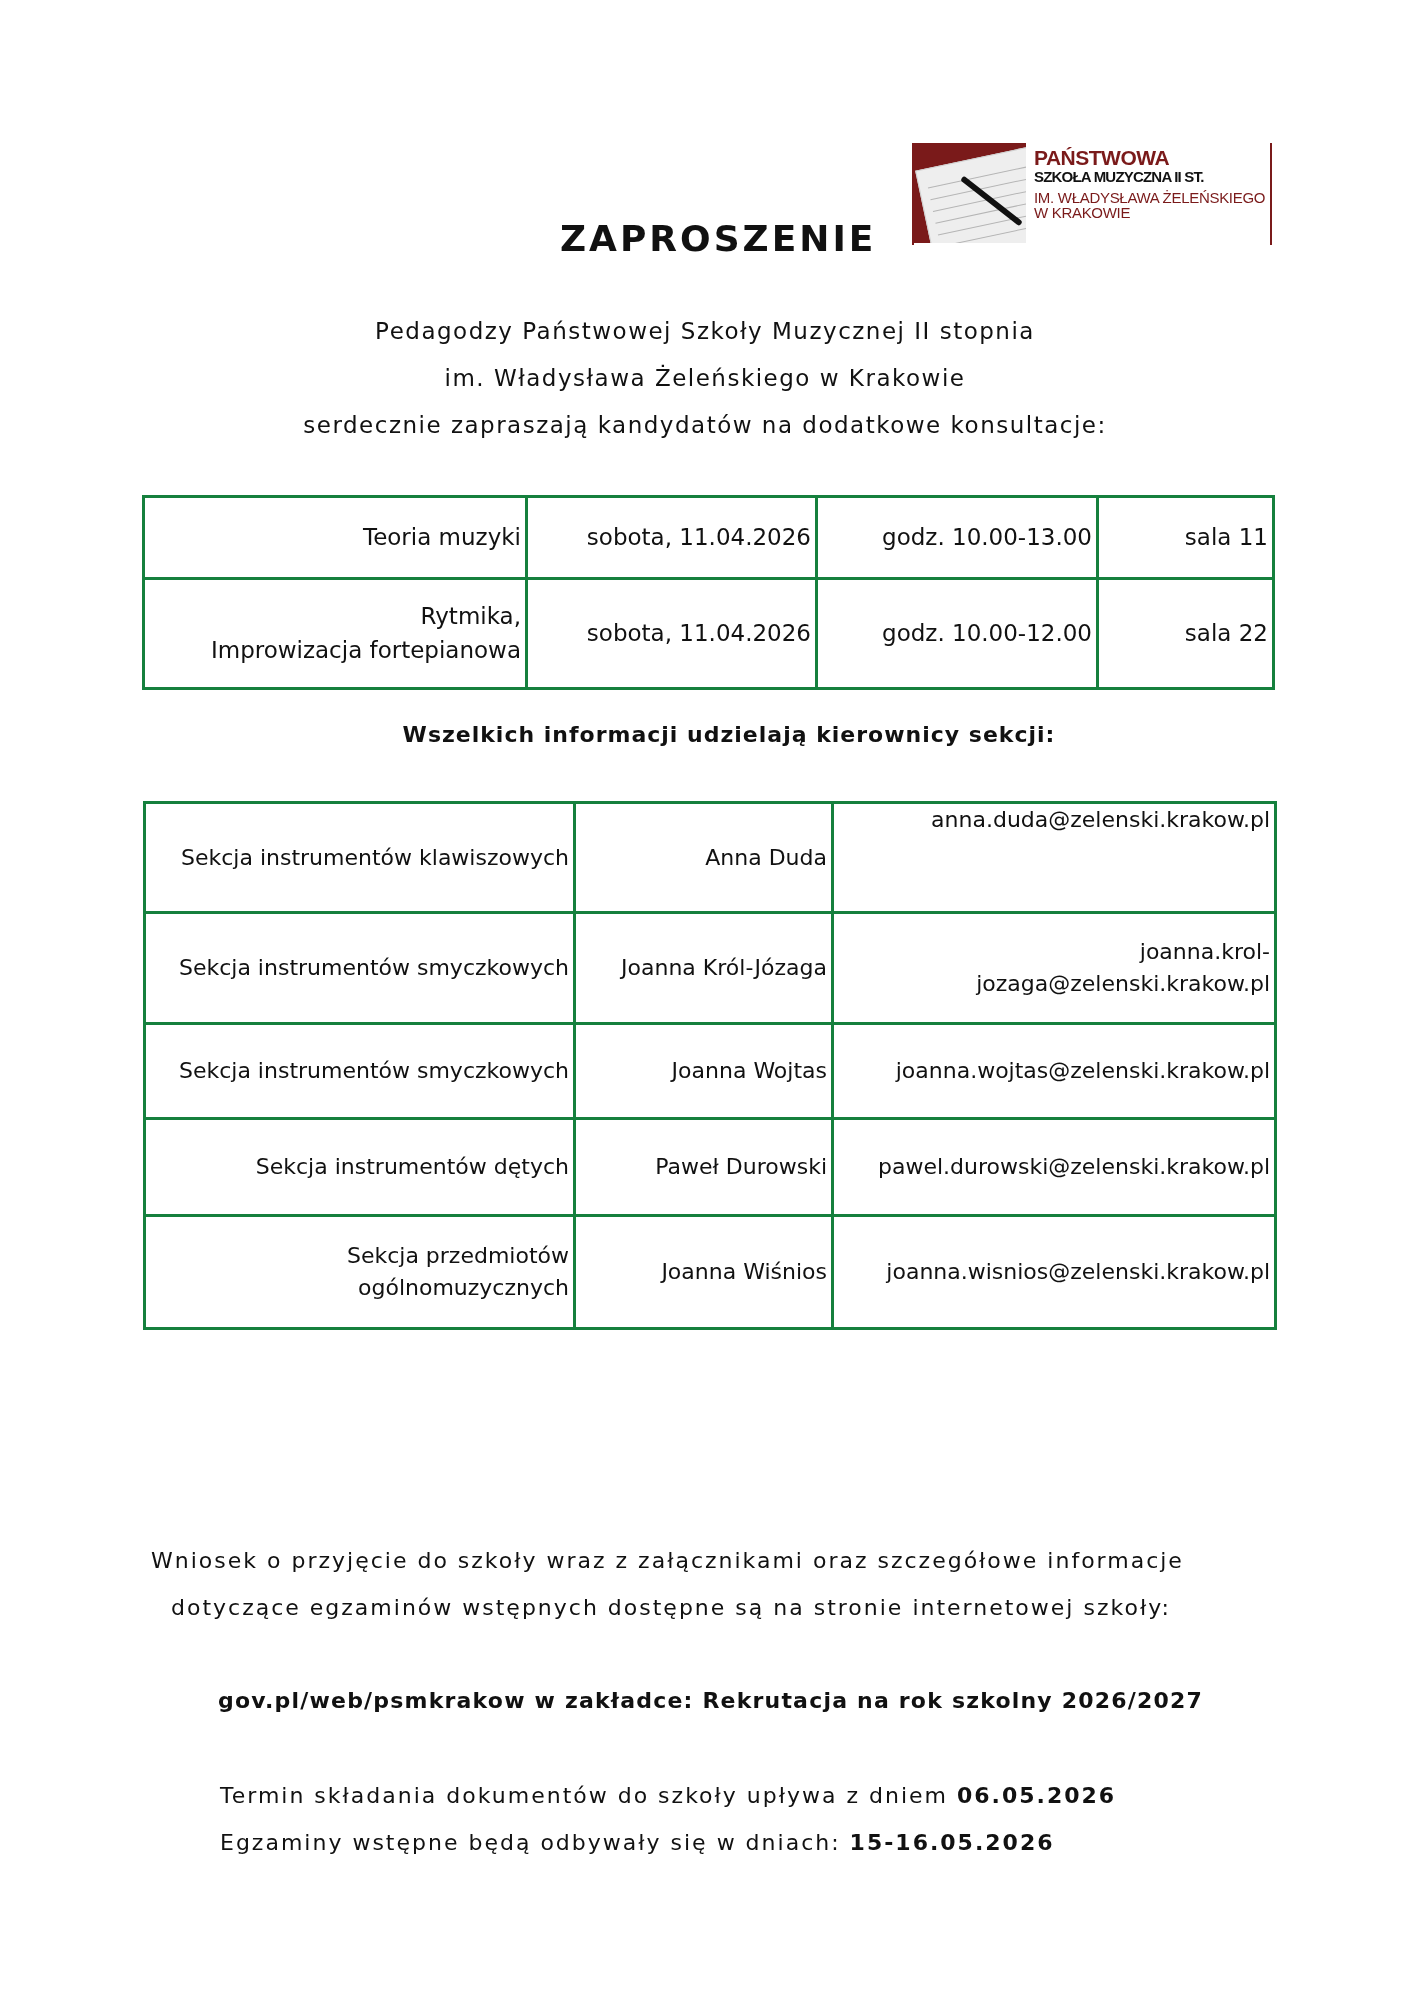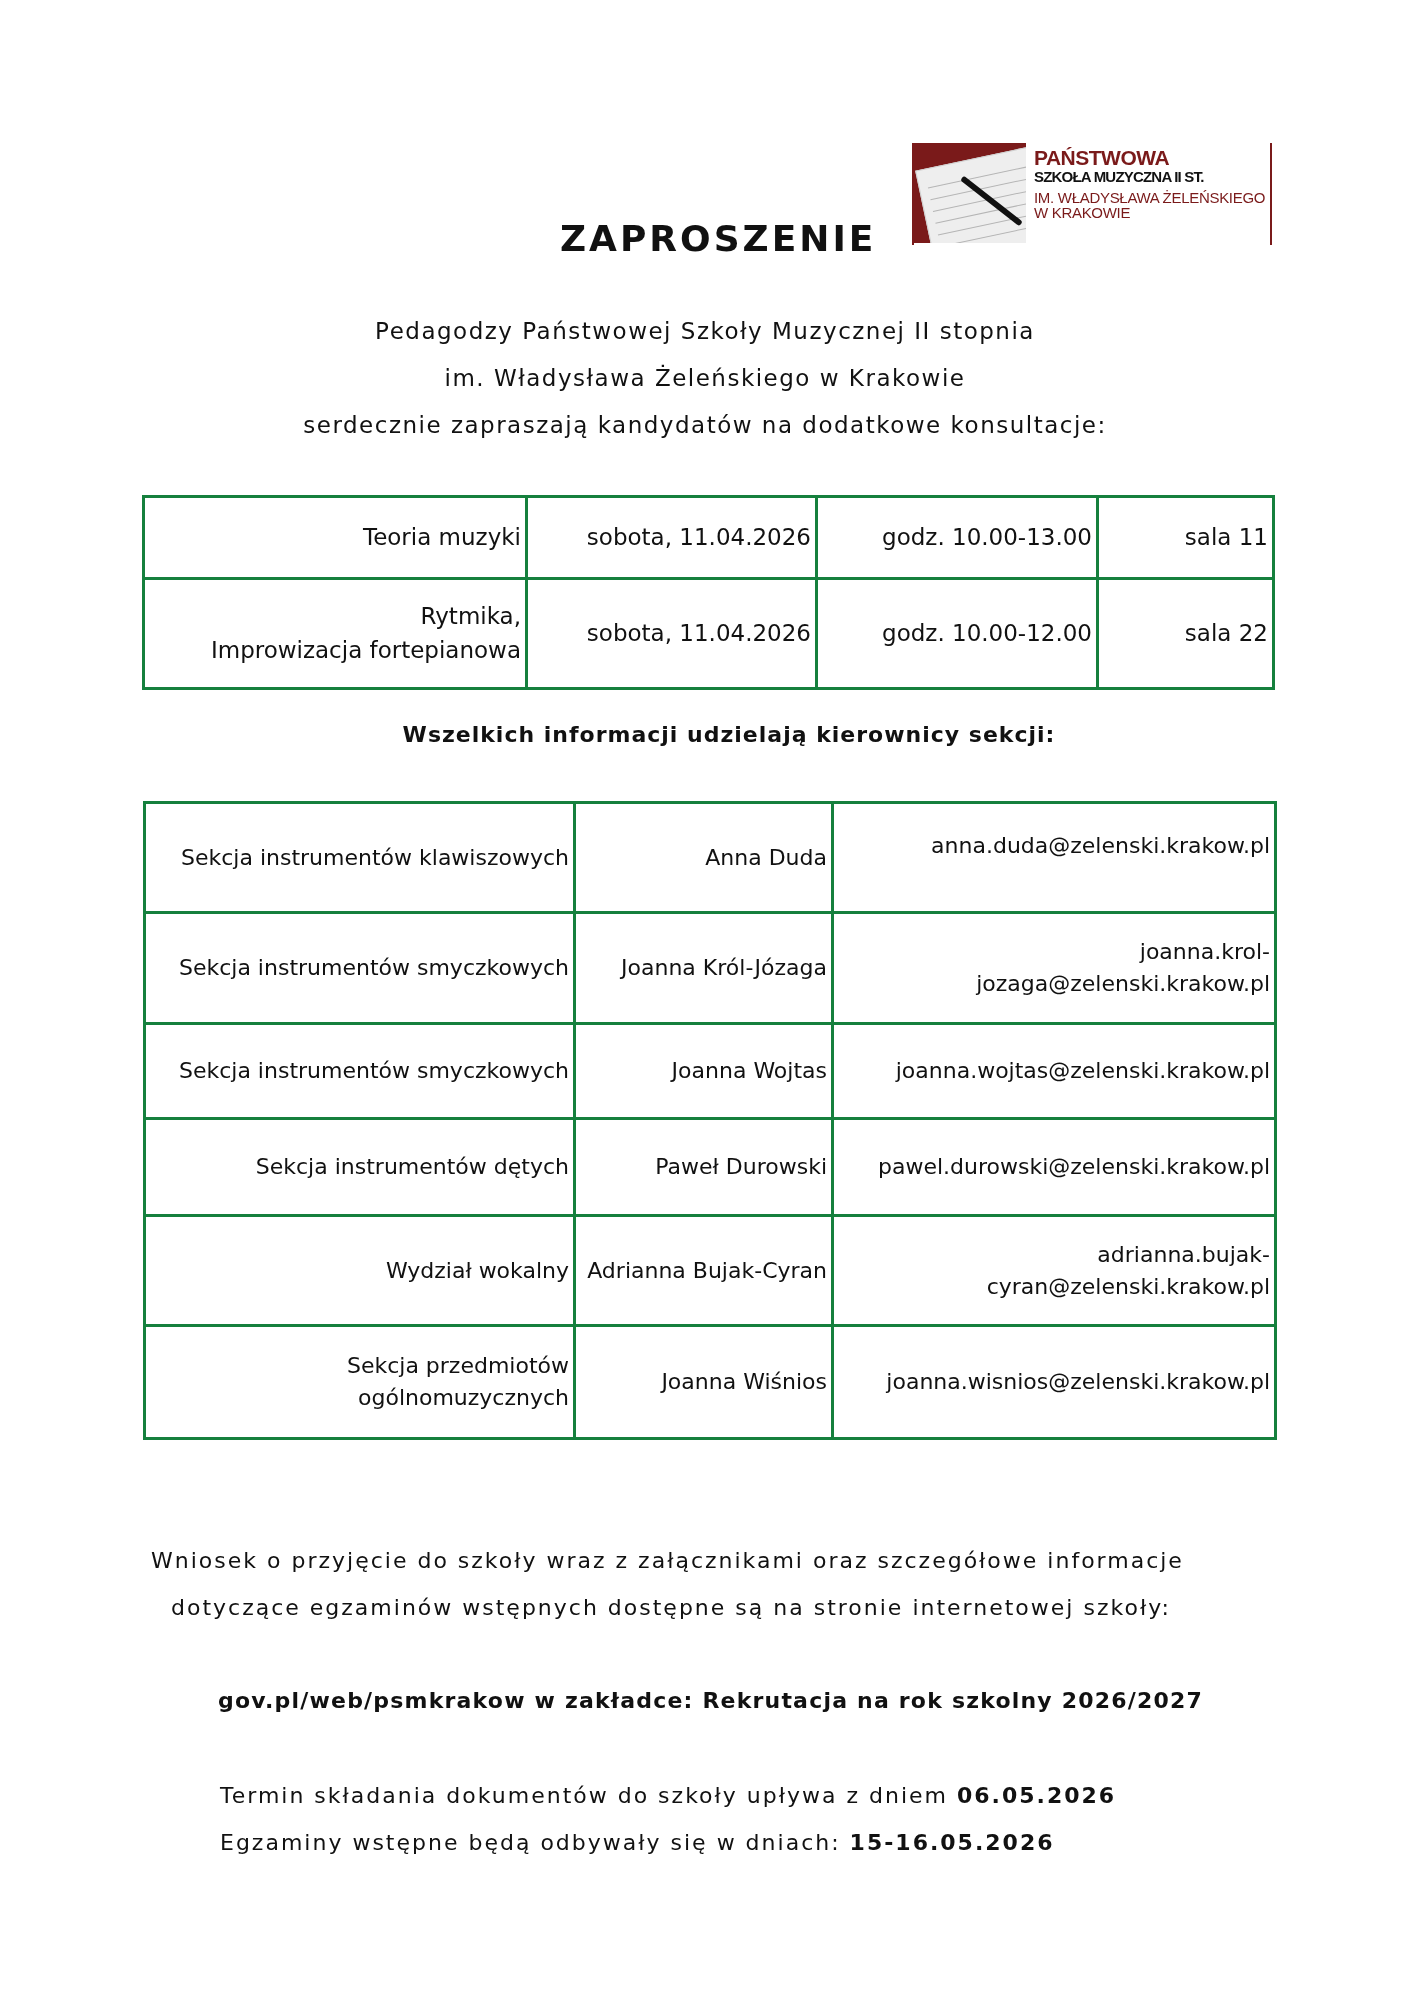--- a/index.html
+++ b/index.html
@@ -46,21 +46,21 @@
     }
     .t-sched { left: 142px; top: 495px; width: 1130px; }
     .t-sched tr.r1 { height: 82px; }
     .t-sched tr.r2 { height: 110px; }
     .subhead {
       position: absolute; left: 0; width: 1410px; text-align: center; top: 722px;
       font-weight: bold; font-size: 22px; letter-spacing: 1px; padding-left: 24px;
     }
     .t-contacts { left: 143px; top: 801px; width: 1131px; }
     .t-contacts td { font-size: 22px; }
-    .t-contacts td.top { vertical-align: top; padding-top: 26px; }
+    .t-contacts td.top { vertical-align: top; }
     .para {
       position: absolute; font-size: 22px; letter-spacing: 2px; margin-left: 8px;
     }
     .link {
       position: absolute; left: 218px; top: 1688px;
       font-weight: bold; font-size: 22px; letter-spacing: 1.2px;
     }
     .link-url { }
     .dates { position: absolute; left: 220px; font-size: 22px; letter-spacing: 2px; }
     .dates b { font-weight: bold; letter-spacing: 2px; }
@@ -141,25 +141,20 @@
   <tr style="height:95px">
     <td>Sekcja instrumentów smyczkowych</td>
     <td>Joanna Wojtas</td>
     <td><span>joanna.wojtas@zelenski.krakow.pl</span></td>
   </tr>
   <tr style="height:97px">
     <td>Sekcja instrumentów dętych</td>
     <td>Paweł Durowski</td>
     <td><span>pawel.durowski@zelenski.krakow.pl</span></td>
   </tr>
-  <tr style="height:110px">
-    <td>Wydział wokalny</td>
-    <td>Adrianna Bujak-Cyran</td>
-    <td><span>adrianna.bujak-</span><br><span>cyran@zelenski.krakow.pl</span></td>
-  </tr>
   <tr style="height:113px">
     <td><span>Sekcja przedmiotów</span><br><span>ogólnomuzycznych</span></td>
     <td>Joanna Wiśnios</td>
     <td><span>joanna.wisnios@zelenski.krakow.pl</span></td>
   </tr>
 </tbody>
   </table>
 
 <div class="para" style="left:143px; top:1548px;">Wniosek o przyjęcie do szkoły wraz z załącznikami oraz szczegółowe informacje</div>
 <div class="para" style="left:163px; top:1595px;">dotyczące egzaminów wstępnych dostępne są na stronie internetowej szkoły:</div>

